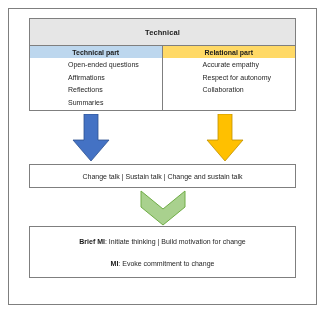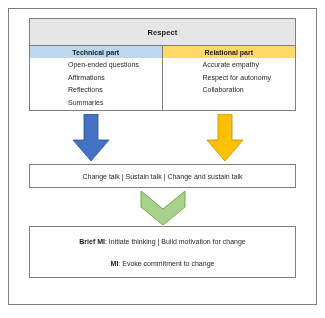--- a/index.html
+++ b/index.html
@@ -139,21 +139,21 @@
 </style>
 </head>
 <body>
 
 <div id="figure">
 
   <div class="outer-frame"></div>
 
   <div class="fidelity-table">
 
-    <div class="fidelity-title">Respect</div>
+    <div class="fidelity-title">Technical</div>
 
     <div class="cols">
 
       <div class="col col-left">
         <div class="col-head technical">Technical part</div>
         <div class="col-items col-items-left">
           <div class="col-item">Open-ended questions</div>
           <div class="col-item">Affirmations</div>
           <div class="col-item">Reflections</div>
           <div class="col-item">Summaries</div>

